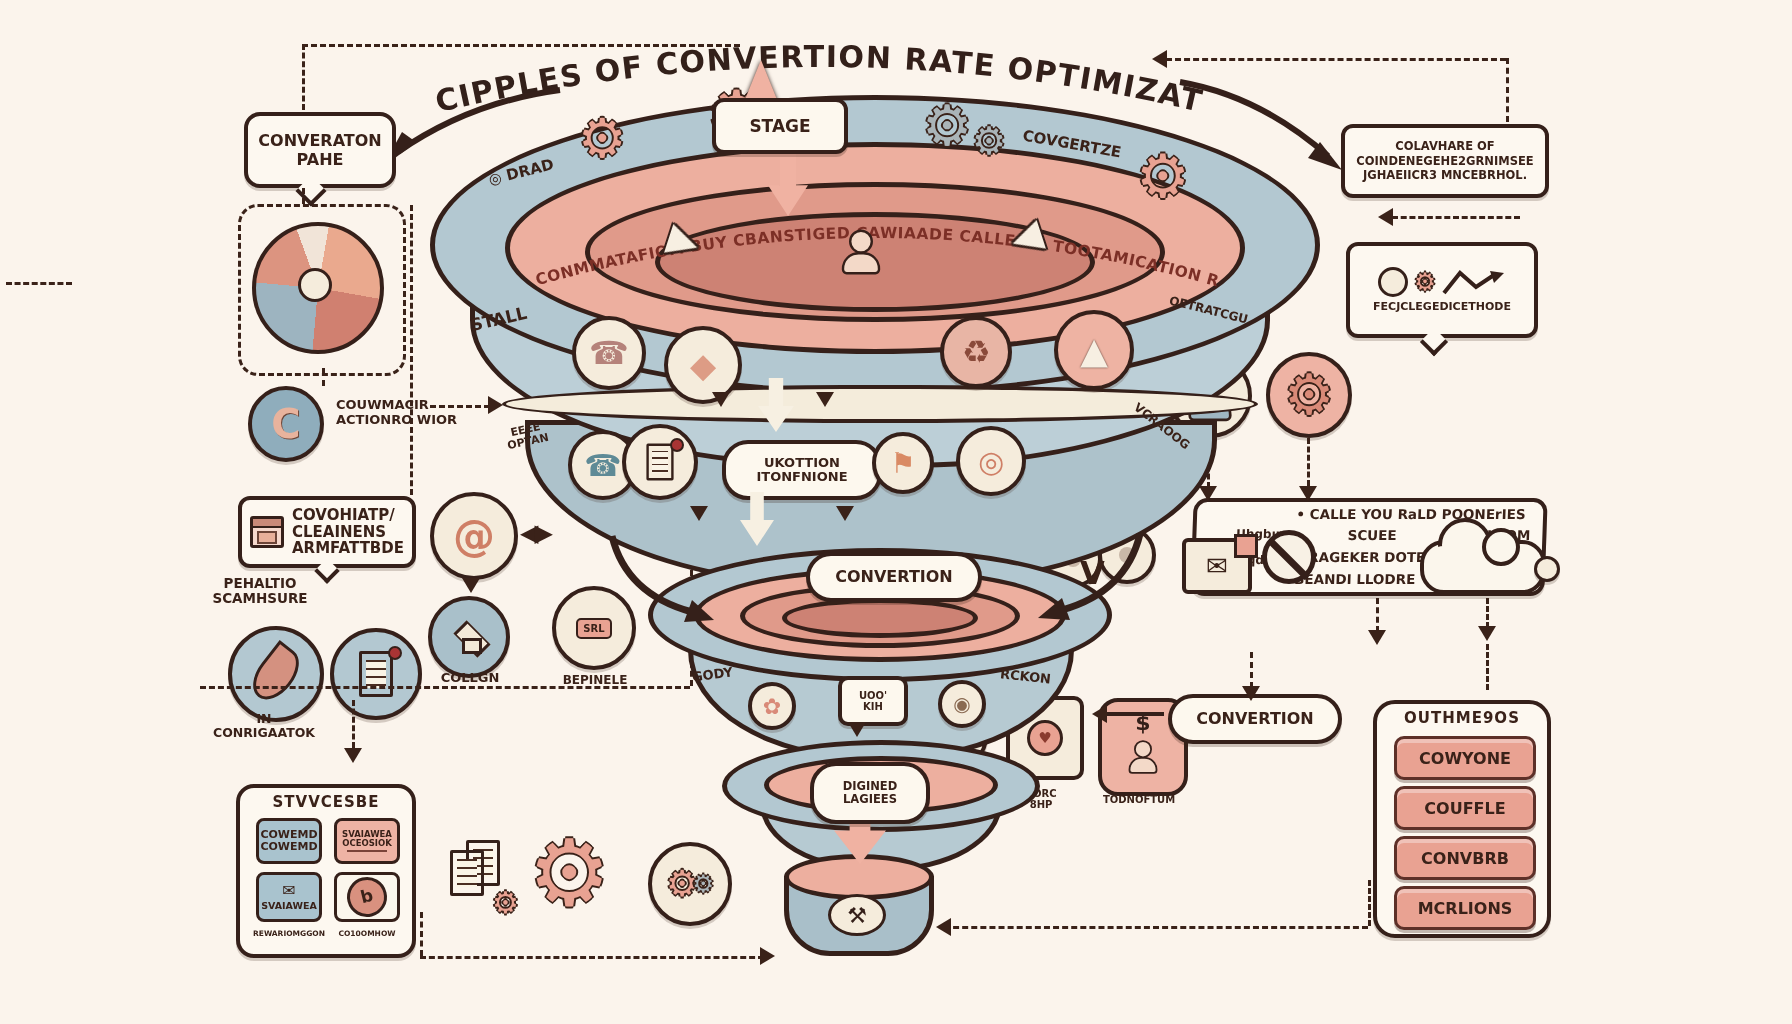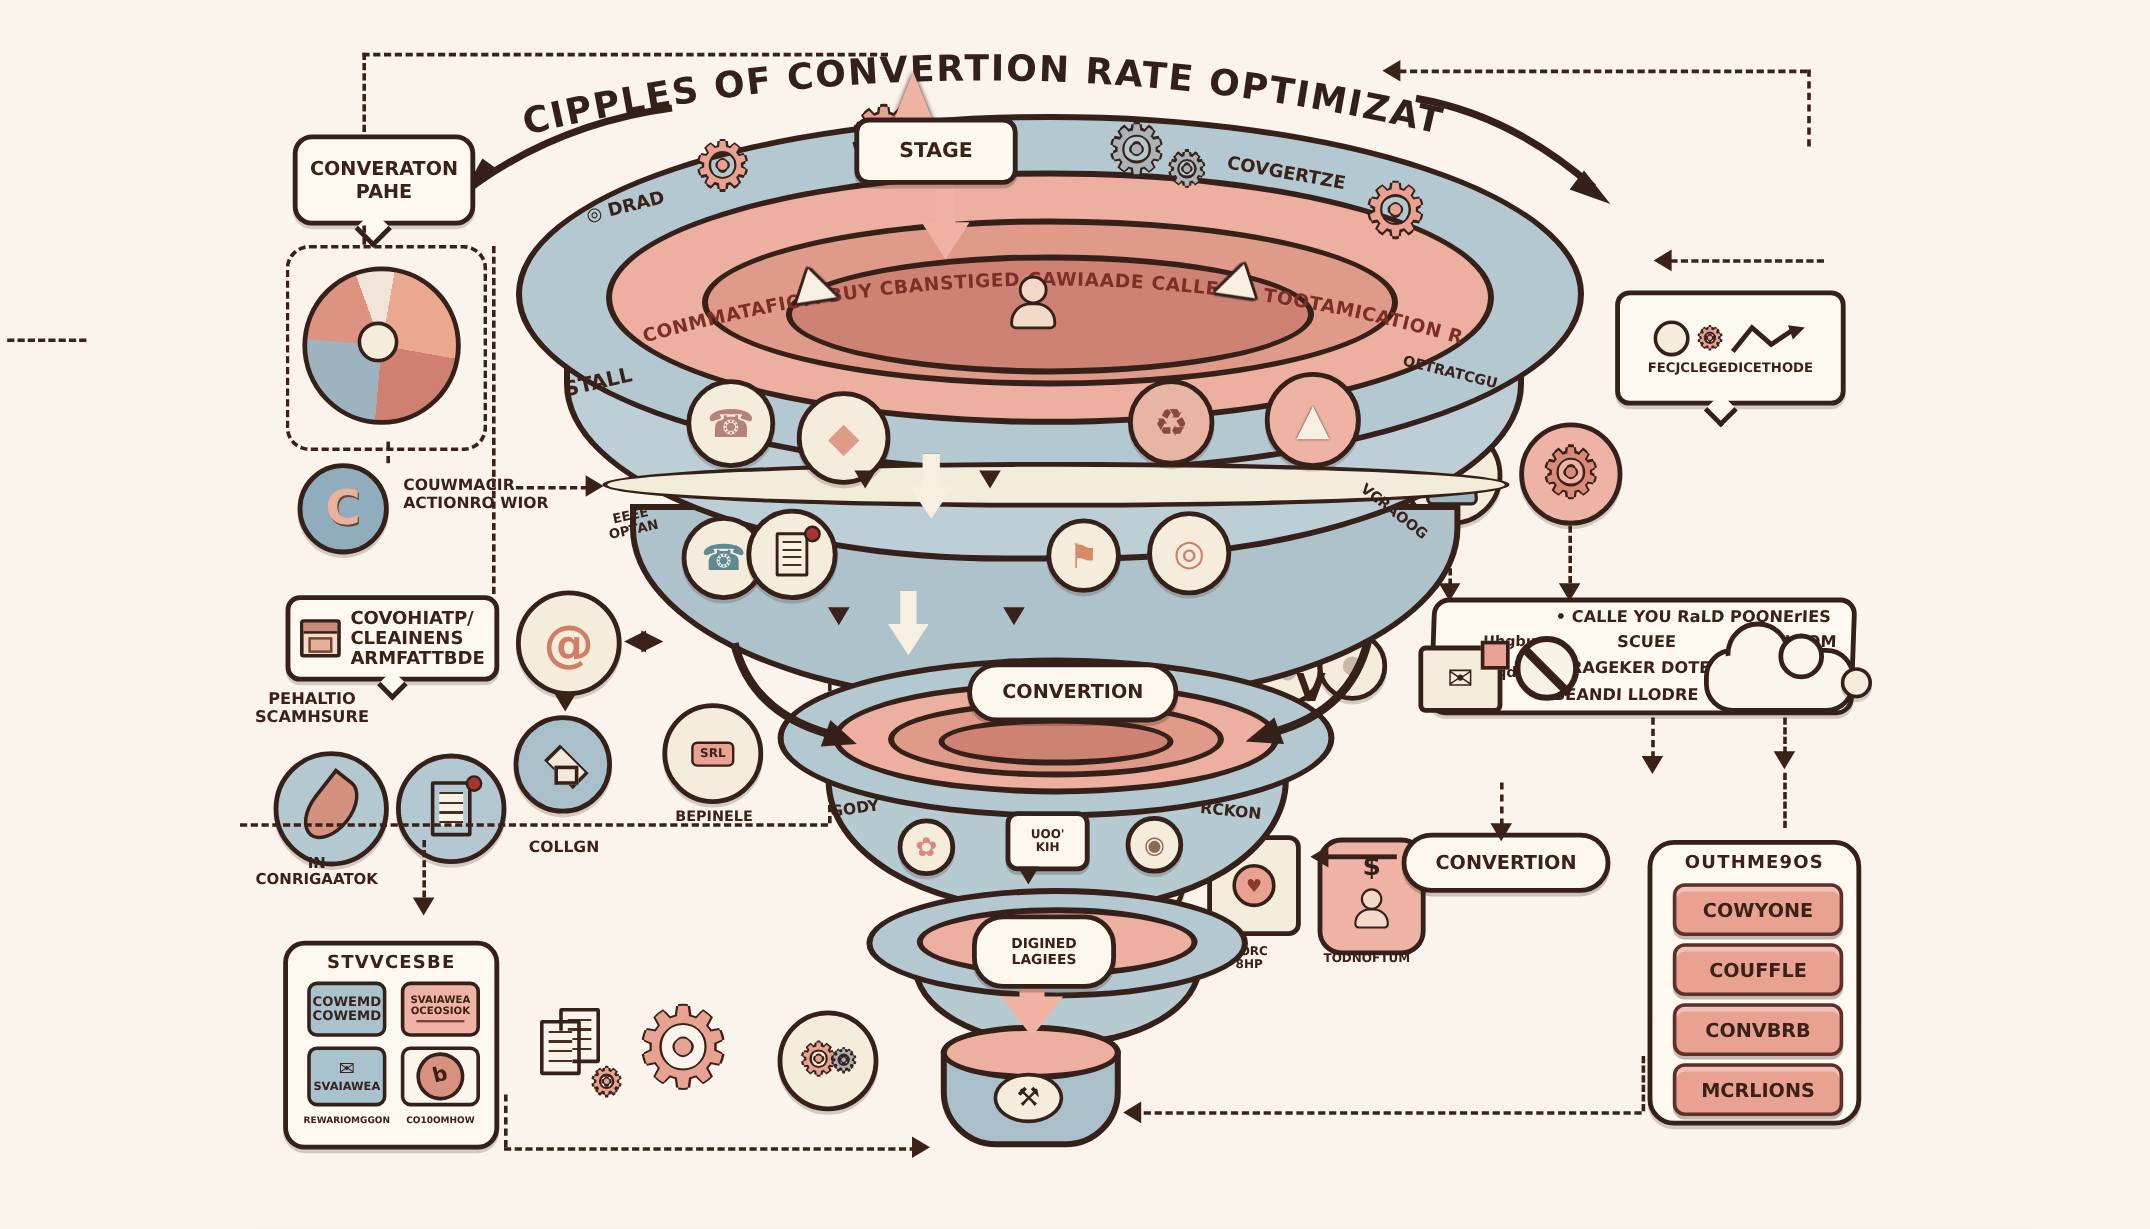--- a/index.html
+++ b/index.html
@@ -141,20 +141,24 @@
     <span>EEEE</span><br>
     <span>OPTAN</span>
   </div>
   <div class="circ" style="left:568px;top:430px;width:70px;height:70px;z-index:8;">
       <span style="font-size:30px;color:#5e8a96;">☎</span>
     </div>
   <div class="circ" style="left:622px;top:424px;width:76px;height:76px;z-index:8;">
       <span class="doc" style="transform:scale(.8);"></span>
       <span class="pin" style="right:10px;top:10px;"></span>
     </div>
+  <div class="pill" style="left:722px;top:440px;width:152px;height:52px;font-size:13px;z-index:8;">
+    <span>UKOTTION</span>
+    <span>ITONFNIONE</span>
+  </div>
   <div class="circ" style="left:872px;top:432px;width:62px;height:62px;z-index:8;">
       <span style="font-size:28px;color:#d98a64;">⚑</span>
     </div>
   <div class="circ" style="left:956px;top:426px;width:70px;height:70px;z-index:8;">
       <span style="font-size:30px;color:#cf7f66;">◎</span>
     </div>
   <div class="lbl" style="left:1128px;top:420px;font-size:12px;transform:rotate(38deg);z-index:8;">VCRAOOG</div>
 
   <div class="tri-d" style="left:690px;top:506px;z-index:8;"></div>
   <div class="blockarrow" style="left:740px;top:492px;width:34px;height:54px;z-index:8;"></div>
@@ -244,21 +248,21 @@
 
   <div class="circ" style="left:430px;top:492px;width:88px;height:88px;">
     <span style="font-size:42px;font-weight:bold;color:#cf7f66;">@</span>
   </div>
   <div class="lbl" style="left:520px;top:520px;font-size:24px;letter-spacing:-4px;">◀▶</div>
   <div class="tri-d" style="left:462px;top:578px;"></div>
 
   <div class="circ" style="left:428px;top:596px;width:82px;height:82px;background:#a9c0ca;">
     <span class="board"></span>
   </div>
-  <div class="lbl" style="left:434px;top:700px;width:72px;font-size:13px;">COLLGN</div>
+  <div class="lbl" style="left:434px;top:671px;width:72px;font-size:13px;">COLLGN</div>
 
   <div class="circ" style="left:552px;top:586px;width:84px;height:84px;">
     <span style="background:#e9a292;border:2px solid #35201a;border-radius:5px;padding:3px 5px;font-size:10px;font-weight:bold;">SRL</span>
   </div>
   <div class="lbl" style="left:550px;top:674px;width:90px;font-size:12px;">BEPINELE</div>
 
   <div class="circ" style="left:228px;top:626px;width:96px;height:96px;background:#b3c8d1;">
     <span class="feather"></span>
   </div>
   <div class="circ" style="left:330px;top:628px;width:92px;height:92px;background:#b3c8d1;">
@@ -296,20 +300,25 @@
     <span class="doc" style="position:absolute;left:18px;top:0;"></span>
     <span class="doc" style="position:absolute;left:2px;top:10px;"></span>
     <span class="gear" style="left:44px;top:48px;font-size:30px;">⚙</span>
   </div>
   <span class="gear" style="left:528px;top:828px;font-size:92px;">⚙</span>
   <div class="circ" style="left:648px;top:842px;width:84px;height:84px;">
     <span class="gear" style="position:static;font-size:36px;">⚙</span>
     <span class="gear gray" style="position:static;font-size:24px;margin-left:-6px;">⚙</span>
   </div>
 
+  <div class="box" style="left:1341px;top:124px;width:208px;height:74px;display:flex;flex-direction:column;align-items:center;justify-content:center;font-weight:bold;font-size:11.5px;line-height:1.3;text-align:center;">
+    <span>COLAVHARE OF</span>
+    <span>COINDENEGEHE2GRNIMSEE</span>
+    <span>JGHAEIICR3 MNCEBRHOL.</span>
+  </div>
 
   <div class="box" style="left:1346px;top:242px;width:192px;height:96px;display:flex;flex-direction:column;align-items:center;justify-content:center;gap:4px;">
     <span style="display:flex;align-items:center;gap:6px;">
       <span style="width:24px;height:24px;border-radius:50%;background:#f5ecdc;border:3px solid #35201a;display:inline-block;"></span>
       <span class="gear" style="position:static;font-size:24px;">⚙</span>
       <svg style="position:static;" width="64" height="30">
         <path d="M2,26 L18,6 L34,20 L52,8" fill="none" stroke="#35201a" stroke-width="4"></path>
         <polygon points="62,6 48,4 52,16" fill="#35201a"></polygon>
       </svg>
     </span>

